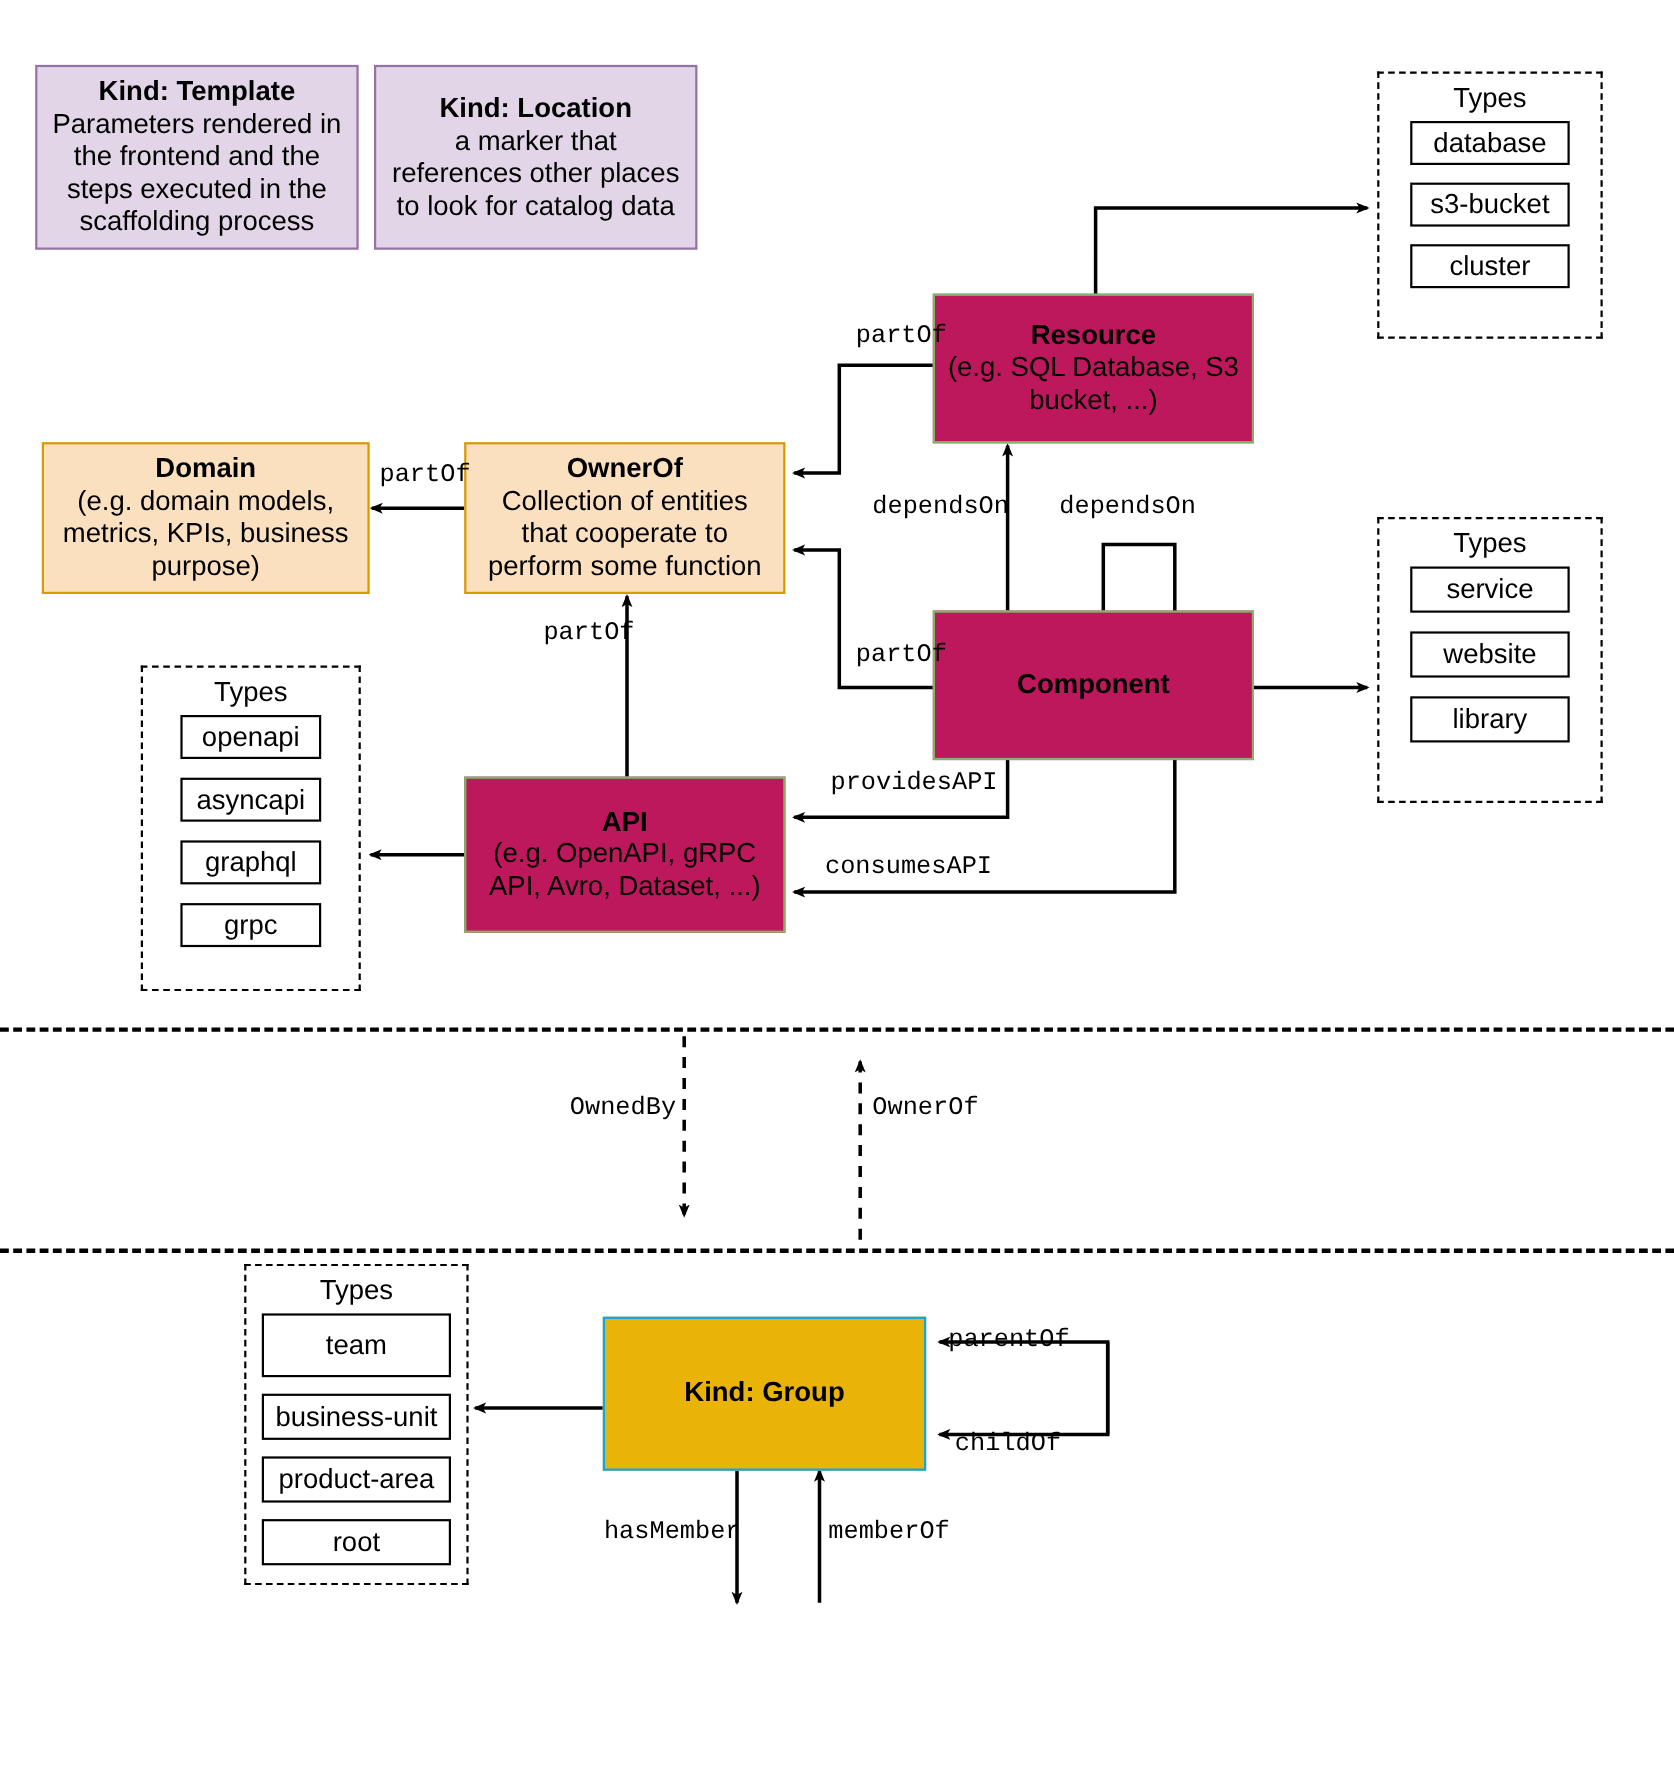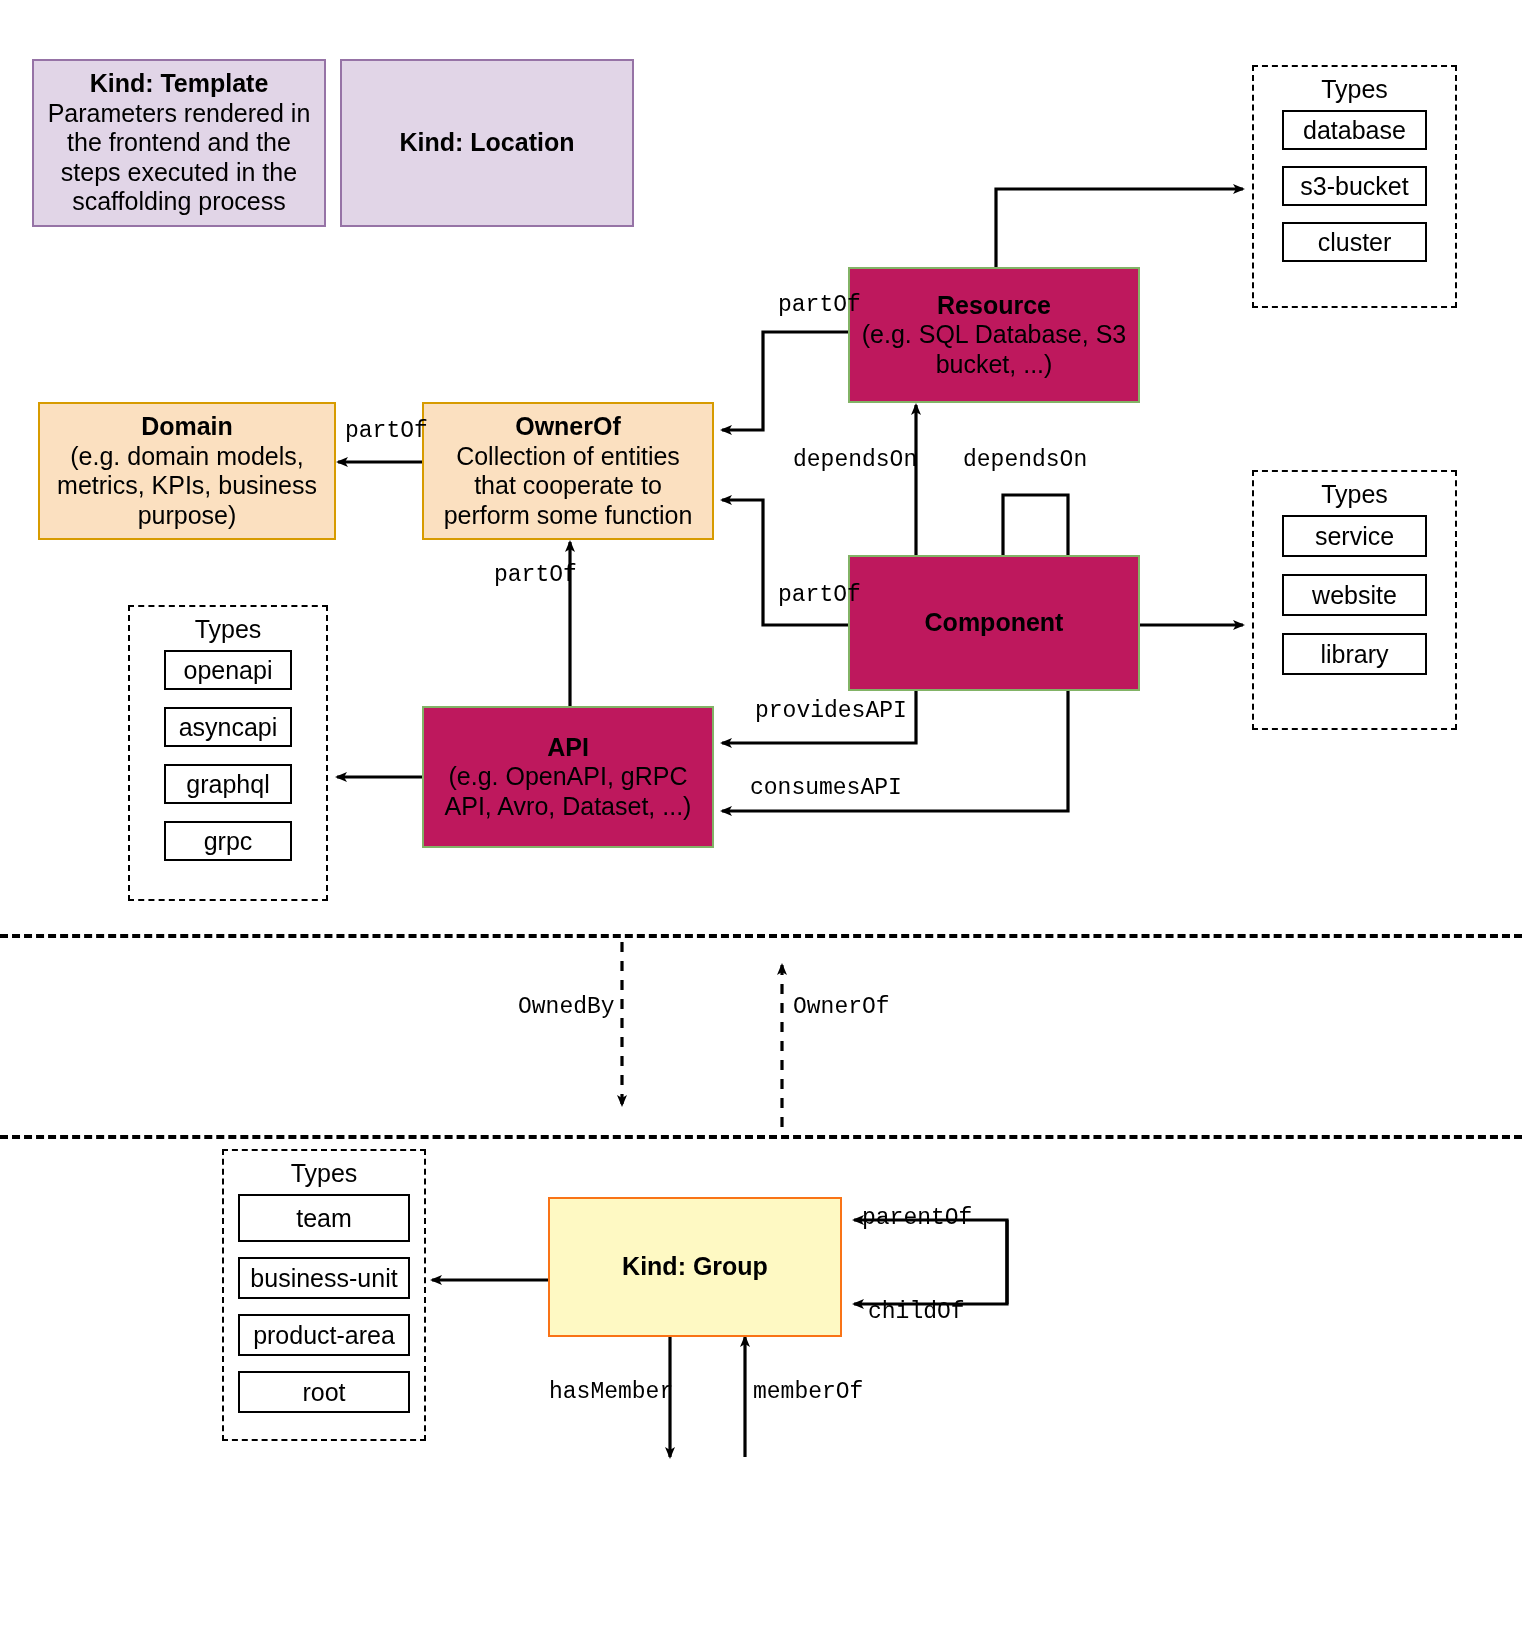--- a/index.html
+++ b/index.html
@@ -4,21 +4,21 @@
 <style>
   html,body{margin:0;padding:0;background:#ffffff;}
   body{font-family:"Liberation Sans", sans-serif;}
   #stage{position:relative;width:1522px;height:1628px;background:#ffffff;overflow:hidden;margin-top:37px;}
   .node{position:absolute;box-sizing:border-box;display:flex;flex-direction:column;
         align-items:center;justify-content:center;text-align:center;line-height:1.18;}
   .node .ttl{font-weight:bold;}
   .purple{background:#e1d5e7;border:2px solid #9673a6;}
   .orange{background:#fbe0c0;border:2px solid #d79b00;}
   .green{background:#be185d;border:2px solid #82b366;}
-  .blue{background:#fef9c3;border:2px solid #f97316;}
+  .blue{background:#eab308;border:2px solid #0ea5e9;}
   .typesbox{position:absolute;box-sizing:border-box;border:2px dashed #000;background:transparent;
             display:flex;flex-direction:column;align-items:center;}
   .typesbox .th{font-size:25px;color:#000;margin-top:8px;margin-bottom:6px;}
   .chip{box-sizing:border-box;border:2px solid #000;background:#fff;color:#000;
         display:flex;align-items:center;justify-content:center;font-size:25px;}
   .lbl{position:absolute;font-size:23px;color:#000;white-space:nowrap;font-family:Liberation Mono, monospace;}
   svg.edges{position:absolute;left:0;top:0;width:1522px;height:1628px;pointer-events:none;}
   .sep{position:absolute;left:0;width:1522px;height:0;border-top:4px dashed #000;}
 </style>
 </head>
@@ -78,20 +78,21 @@
   <div class="sep" style="top:897px;"></div>
   <div class="sep" style="top:1098px;"></div>
 
   <div class="node purple" style="left:32px;top:22px;width:294px;height:168px;padding:8px 10px;font-size:25px;">
     <span class="ttl">Kind: Template</span>
     <span>Parameters rendered in the frontend and the steps executed in  the scaffolding process</span>
   </div>
 
   <div class="node purple" style="left:340px;top:22px;width:294px;height:168px;padding:8px 12px;font-size:25px;">
     <span class="ttl">Kind: Location</span>
+    <span>a marker that references other places to look for catalog data</span>
   </div>
 
   <div class="node orange" style="left:38px;top:365px;width:298px;height:138px;padding:4px 8px;font-size:25px;">
     <span class="ttl">Domain</span>
     <span>(e.g.  domain models, metrics, KPIs, business purpose)</span>
   </div>
 
   <div class="node orange" style="left:422px;top:365px;width:292px;height:138px;padding:4px 8px;font-size:25px;">
     <span class="ttl">OwnerOf</span>
     <span>Collection of entities that cooperate to perform some function</span>
@@ -133,21 +134,21 @@
   <div class="typesbox" style="left:128px;top:568px;width:200px;height:296px;">
     <div class="th">Types</div>
     <div class="chip" style="width:128px;height:40px;margin-bottom:17px;">openapi</div>
     <div class="chip" style="width:128px;height:40px;margin-bottom:17px;">asyncapi</div>
     <div class="chip" style="width:128px;height:40px;margin-bottom:17px;">graphql</div>
     <div class="chip" style="width:128px;height:40px;">grpc</div>
   </div>
 
   <div class="typesbox" style="left:222px;top:1112px;width:204px;height:292px;">
     <div class="th">Types</div>
-    <div class="chip" style="width:172px;height:48px;margin-bottom:15px;">team</div>
+    <div class="chip" style="width:172px;height:58px;margin-bottom:15px;">team</div>
     <div class="chip" style="width:172px;height:42px;margin-bottom:15px;">business-unit</div>
     <div class="chip" style="width:172px;height:42px;margin-bottom:15px;">product-area</div>
     <div class="chip" style="width:172px;height:42px;">root</div>
   </div>
 
   <div class="lbl" style="left:345px;top:381px;">partOf</div>
   <div class="lbl" style="left:778px;top:255px;">partOf</div>
   <div class="lbl" style="left:778px;top:545px;">partOf</div>
   <div class="lbl" style="left:494px;top:525px;">partOf</div>
   <div class="lbl" style="left:793px;top:410px;">dependsOn</div>

